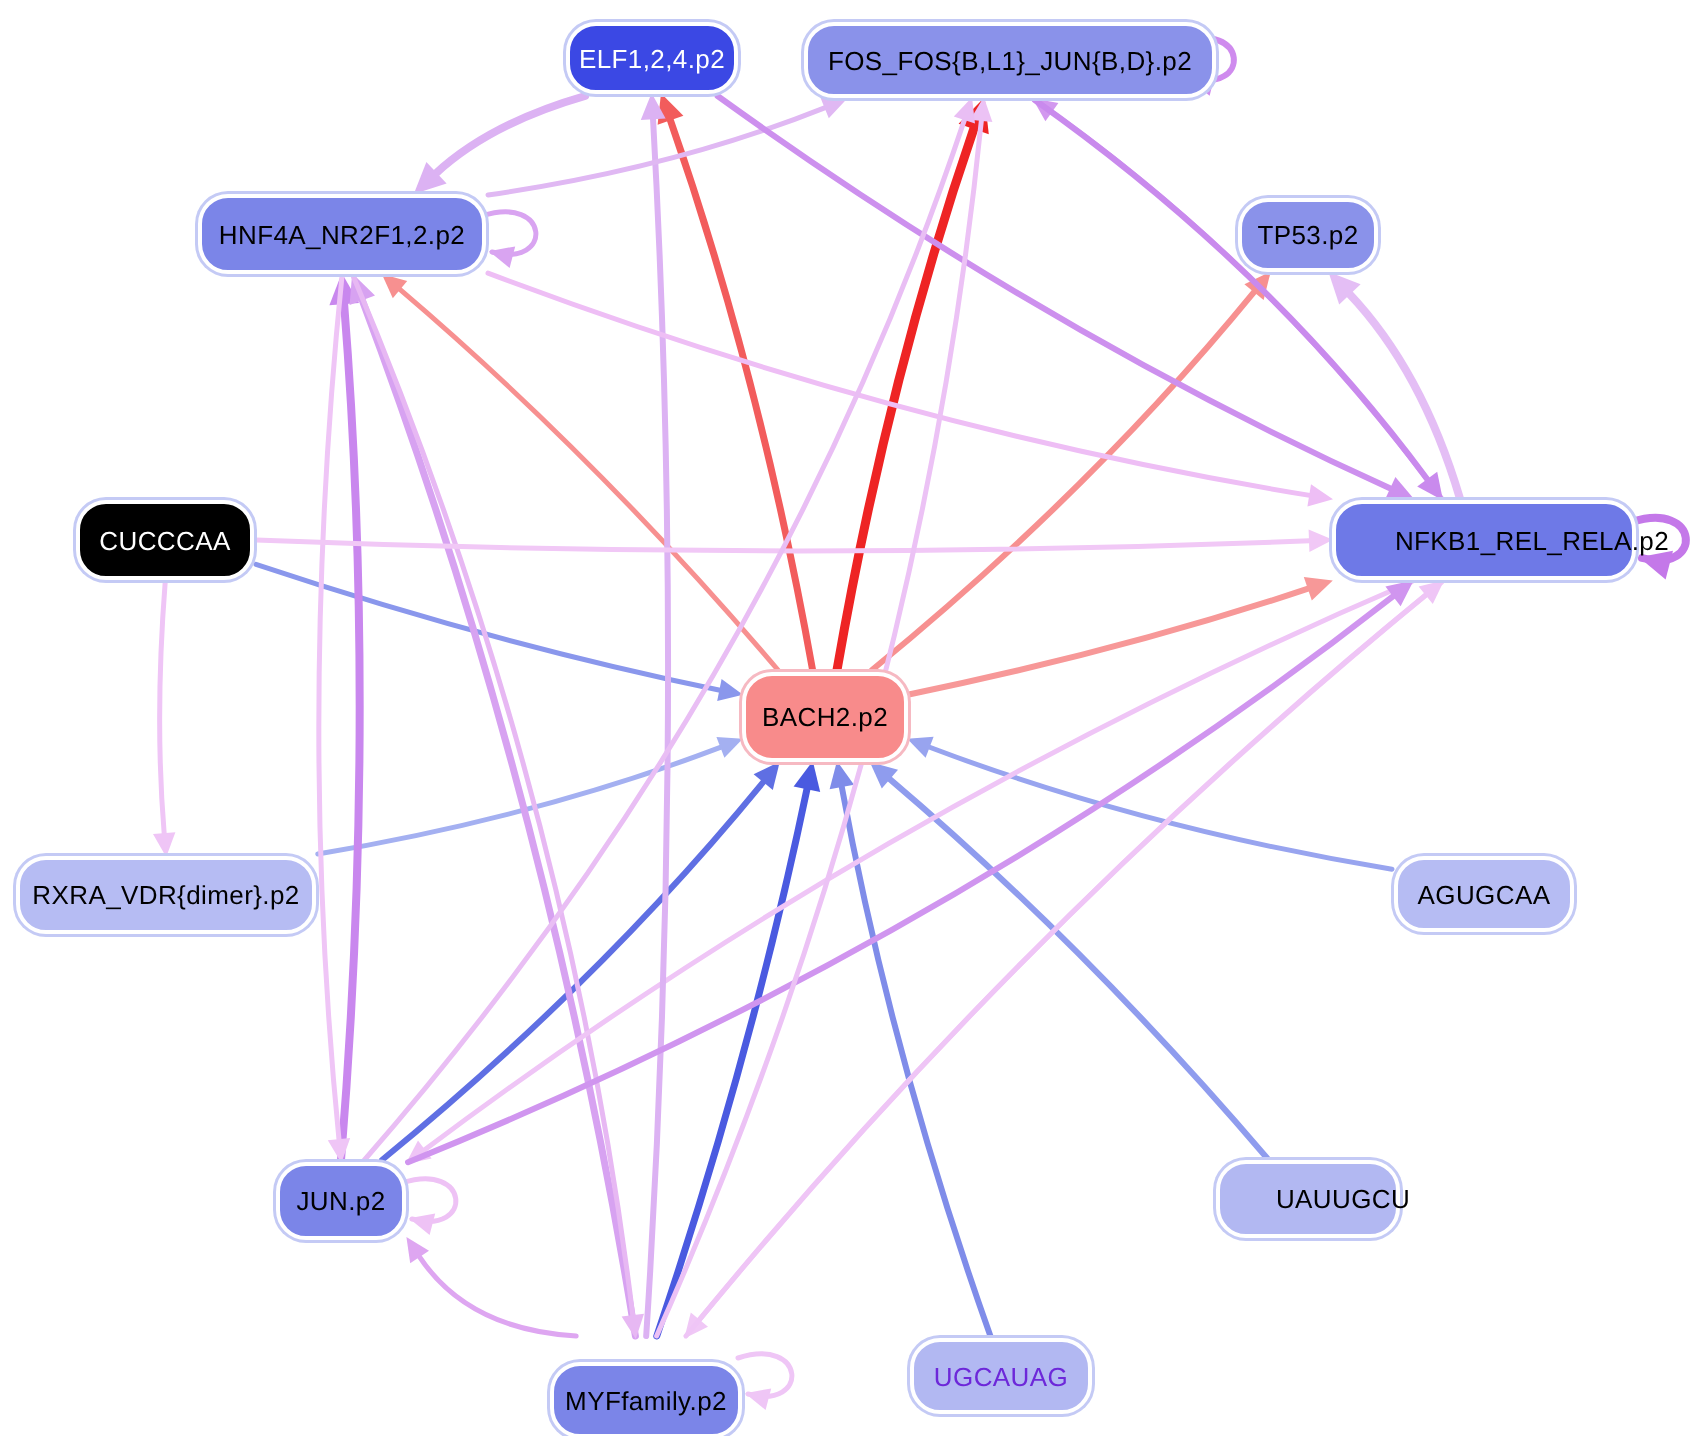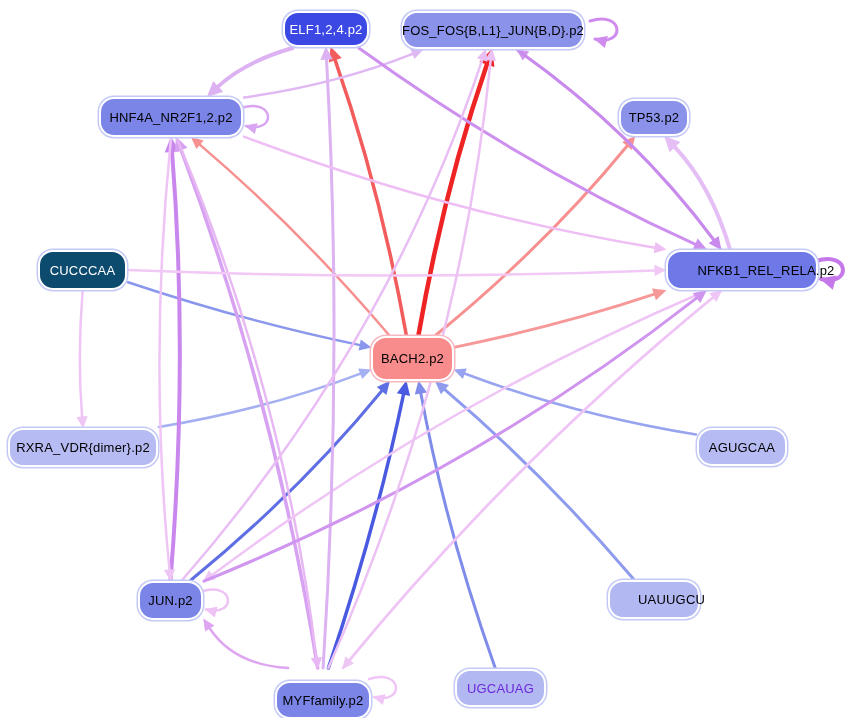--- a/index.html
+++ b/index.html
@@ -89,30 +89,30 @@
       <polygon points="819.5,278.6 836.5,275.4 832.8,289.7" fill="#c478e9"></polygon>
       <path d="M 201 591.5 C 235 580.5, 237 617.5, 206 609.5" fill="none" stroke="#eec2f5" stroke-width="2.5" stroke-linecap="round"></path>
       <polygon points="204.5,609.1 217.6,606.7 214.8,617.5" fill="#eec2f5"></polygon>
       <path d="M 369 679 C 403 668, 405 705, 374 697" fill="none" stroke="#efc6f6" stroke-width="2.5" stroke-linecap="round"></path>
       <polygon points="372.5,696.6 385.6,694.2 382.8,705.0" fill="#efc6f6"></polygon>
     </svg>
 
 <div class="node" style="left: 283px; top: 11px; width: 86px; height: 36px; background: rgb(59, 72, 228); color: rgb(255, 255, 255); box-shadow: rgb(196, 202, 245) 0px 0px 0px 1.5px;">
       <span>ELF1,2,4.p2</span>
     </div>
-    <div class="node" style="left: 402px; top: 11px; width: 182px; height: 38px; background: rgb(138, 146, 234); color: rgb(0, 0, 0); box-shadow: rgb(196, 202, 245) 0px 0px 0px 1.5px;">
+    <div class="node" style="left: 402px; top: 11px; width: 206px; height: 38px; background: rgb(138, 146, 234); color: rgb(0, 0, 0); box-shadow: rgb(196, 202, 245) 0px 0px 0px 1.5px;">
       <span>FOS_FOS{B,L1}_JUN{B,D}.p2</span>
     </div>
     <div class="node" style="left: 99px; top: 97px; width: 144px; height: 40px; background: rgb(123, 133, 232); color: rgb(0, 0, 0); box-shadow: rgb(196, 202, 245) 0px 0px 0px 1.5px;">
       <span>HNF4A_NR2F1,2.p2</span>
     </div>
     <div class="node" style="left: 619px; top: 99px; width: 70px; height: 37px; background: rgb(138, 146, 234); color: rgb(0, 0, 0); box-shadow: rgb(196, 202, 245) 0px 0px 0px 1.5px;">
       <span>TP53.p2</span>
     </div>
-    <div class="node" style="left: 38px; top: 250px; width: 89px; height: 40px; background: #0c4a6e; color: rgb(255, 255, 255); box-shadow: rgb(196, 202, 245) 0px 0px 0px 1.5px;">
+    <div class="node" style="left: 38px; top: 250px; width: 89px; height: 40px; background: #000000; color: rgb(255, 255, 255); box-shadow: rgb(196, 202, 245) 0px 0px 0px 1.5px;">
       <span>CUCCCAA</span>
     </div>
     <div class="node" style="left: 666px; top: 250px; width: 152px; height: 40px; background: rgb(110, 121, 231); color: rgb(0, 0, 0); box-shadow: rgb(196, 202, 245) 0px 0px 0px 1.5px; padding-left: 48px;">
       <span>NFKB1_REL_RELA.p2</span>
     </div>
     <div class="node" style="left: 371px; top: 336px; width: 83px; height: 45px; background: rgb(248, 139, 139); color: rgb(0, 0, 0); box-shadow: rgb(246, 185, 194) 0px 0px 0px 1.5px;">
       <span>BACH2.p2</span>
     </div>
     <div class="node" style="left: 8px; top: 428px; width: 150px; height: 39px; background: rgb(182, 188, 243); color: rgb(0, 0, 0); box-shadow: rgb(196, 202, 245) 0px 0px 0px 1.5px;">
       <span>RXRA_VDR{dimer}.p2</span>

